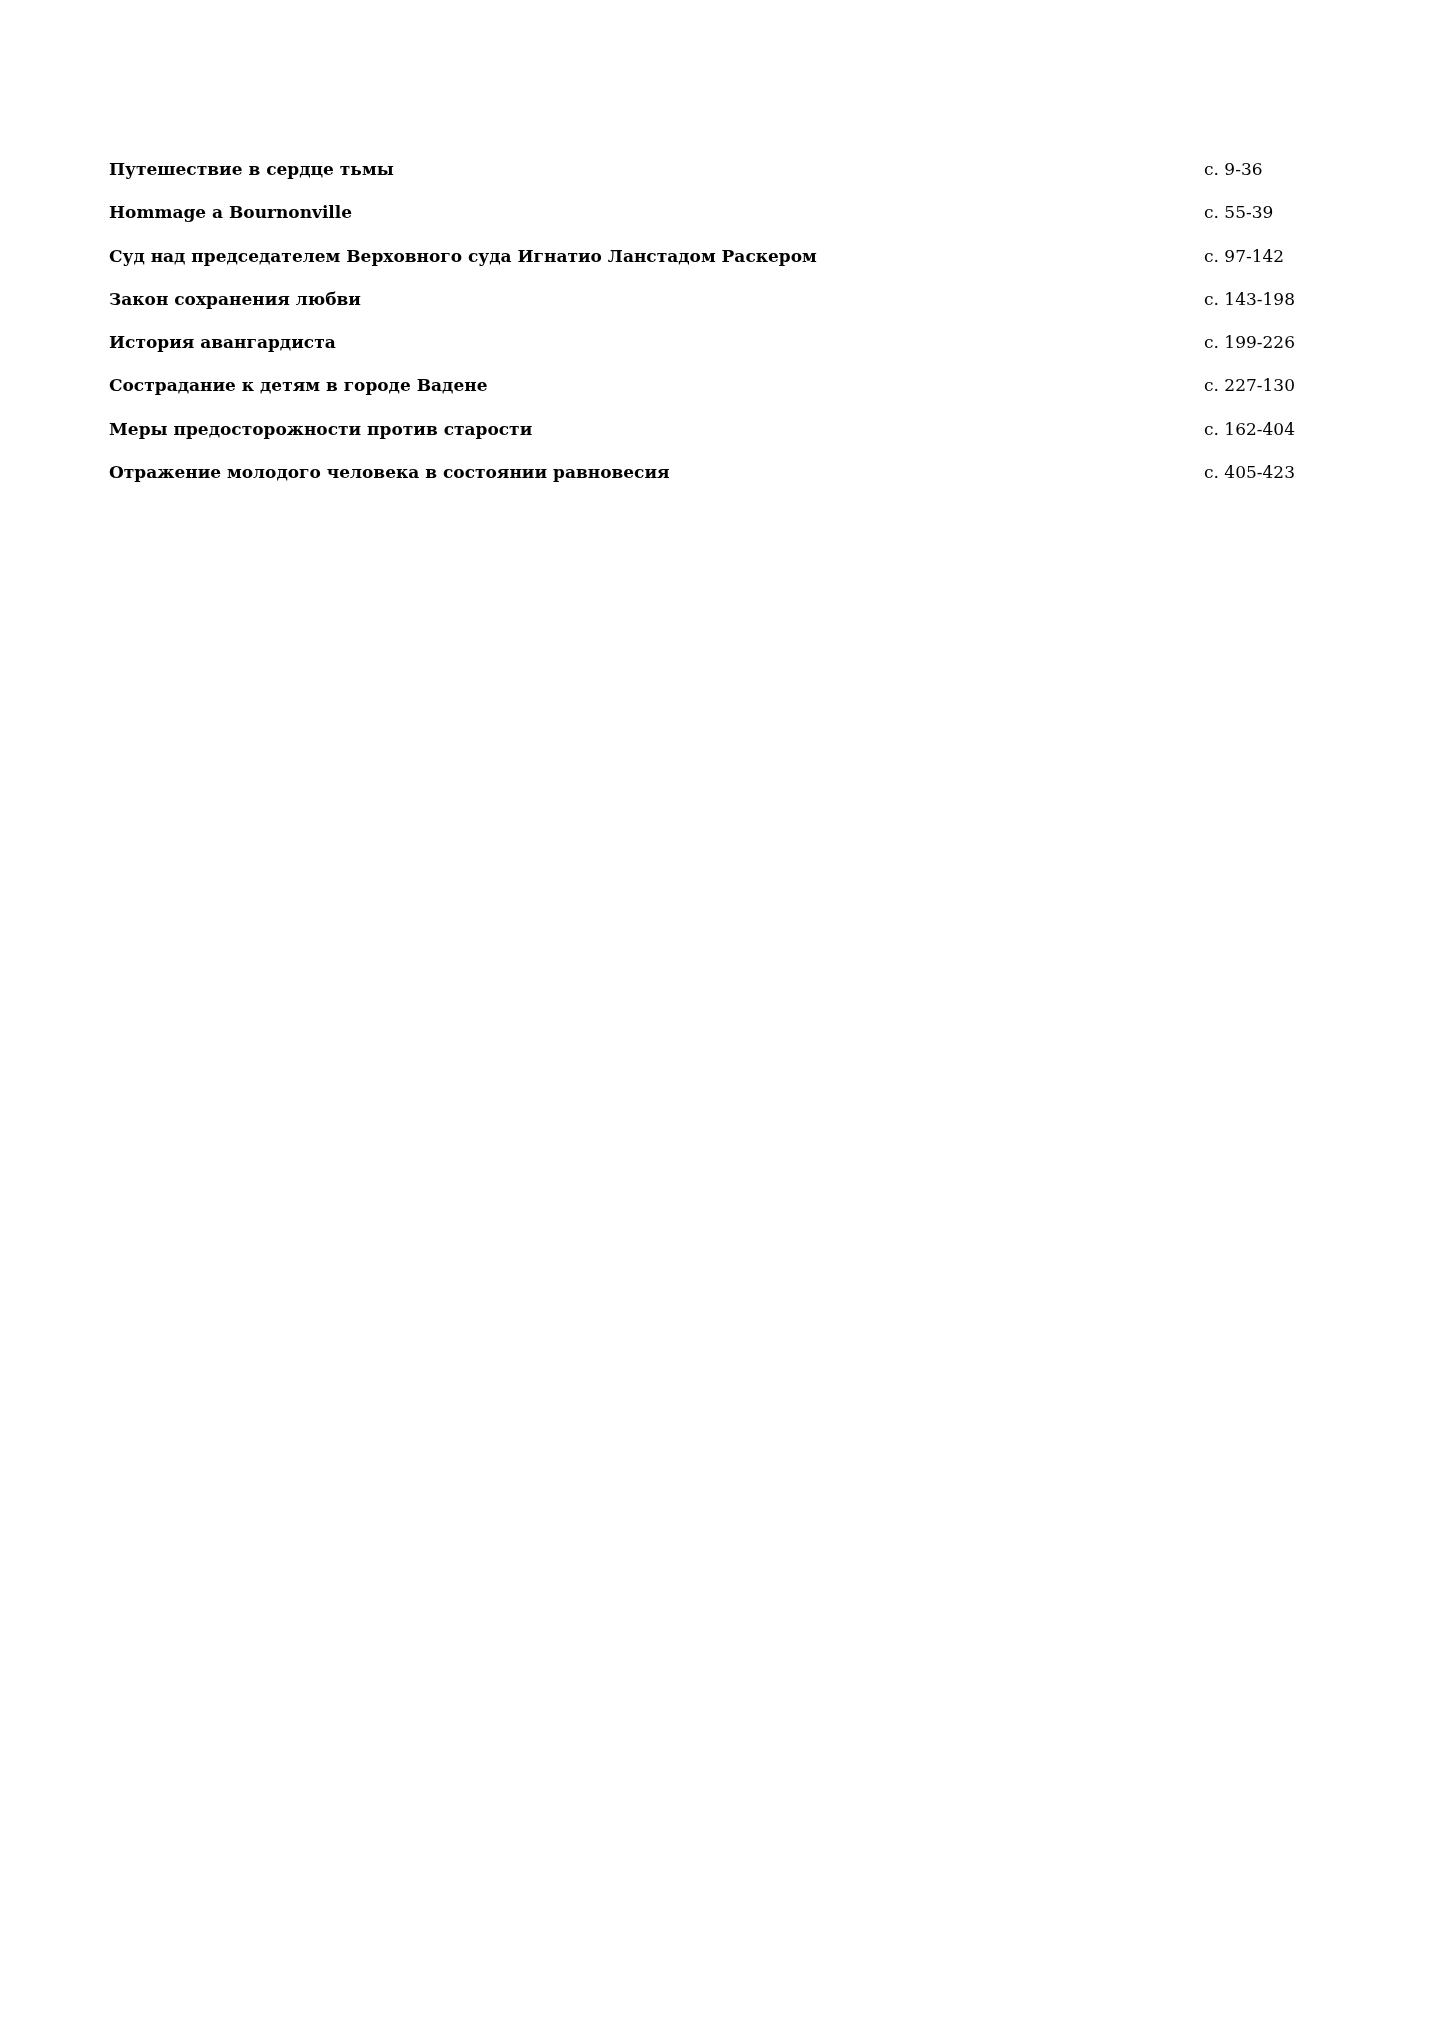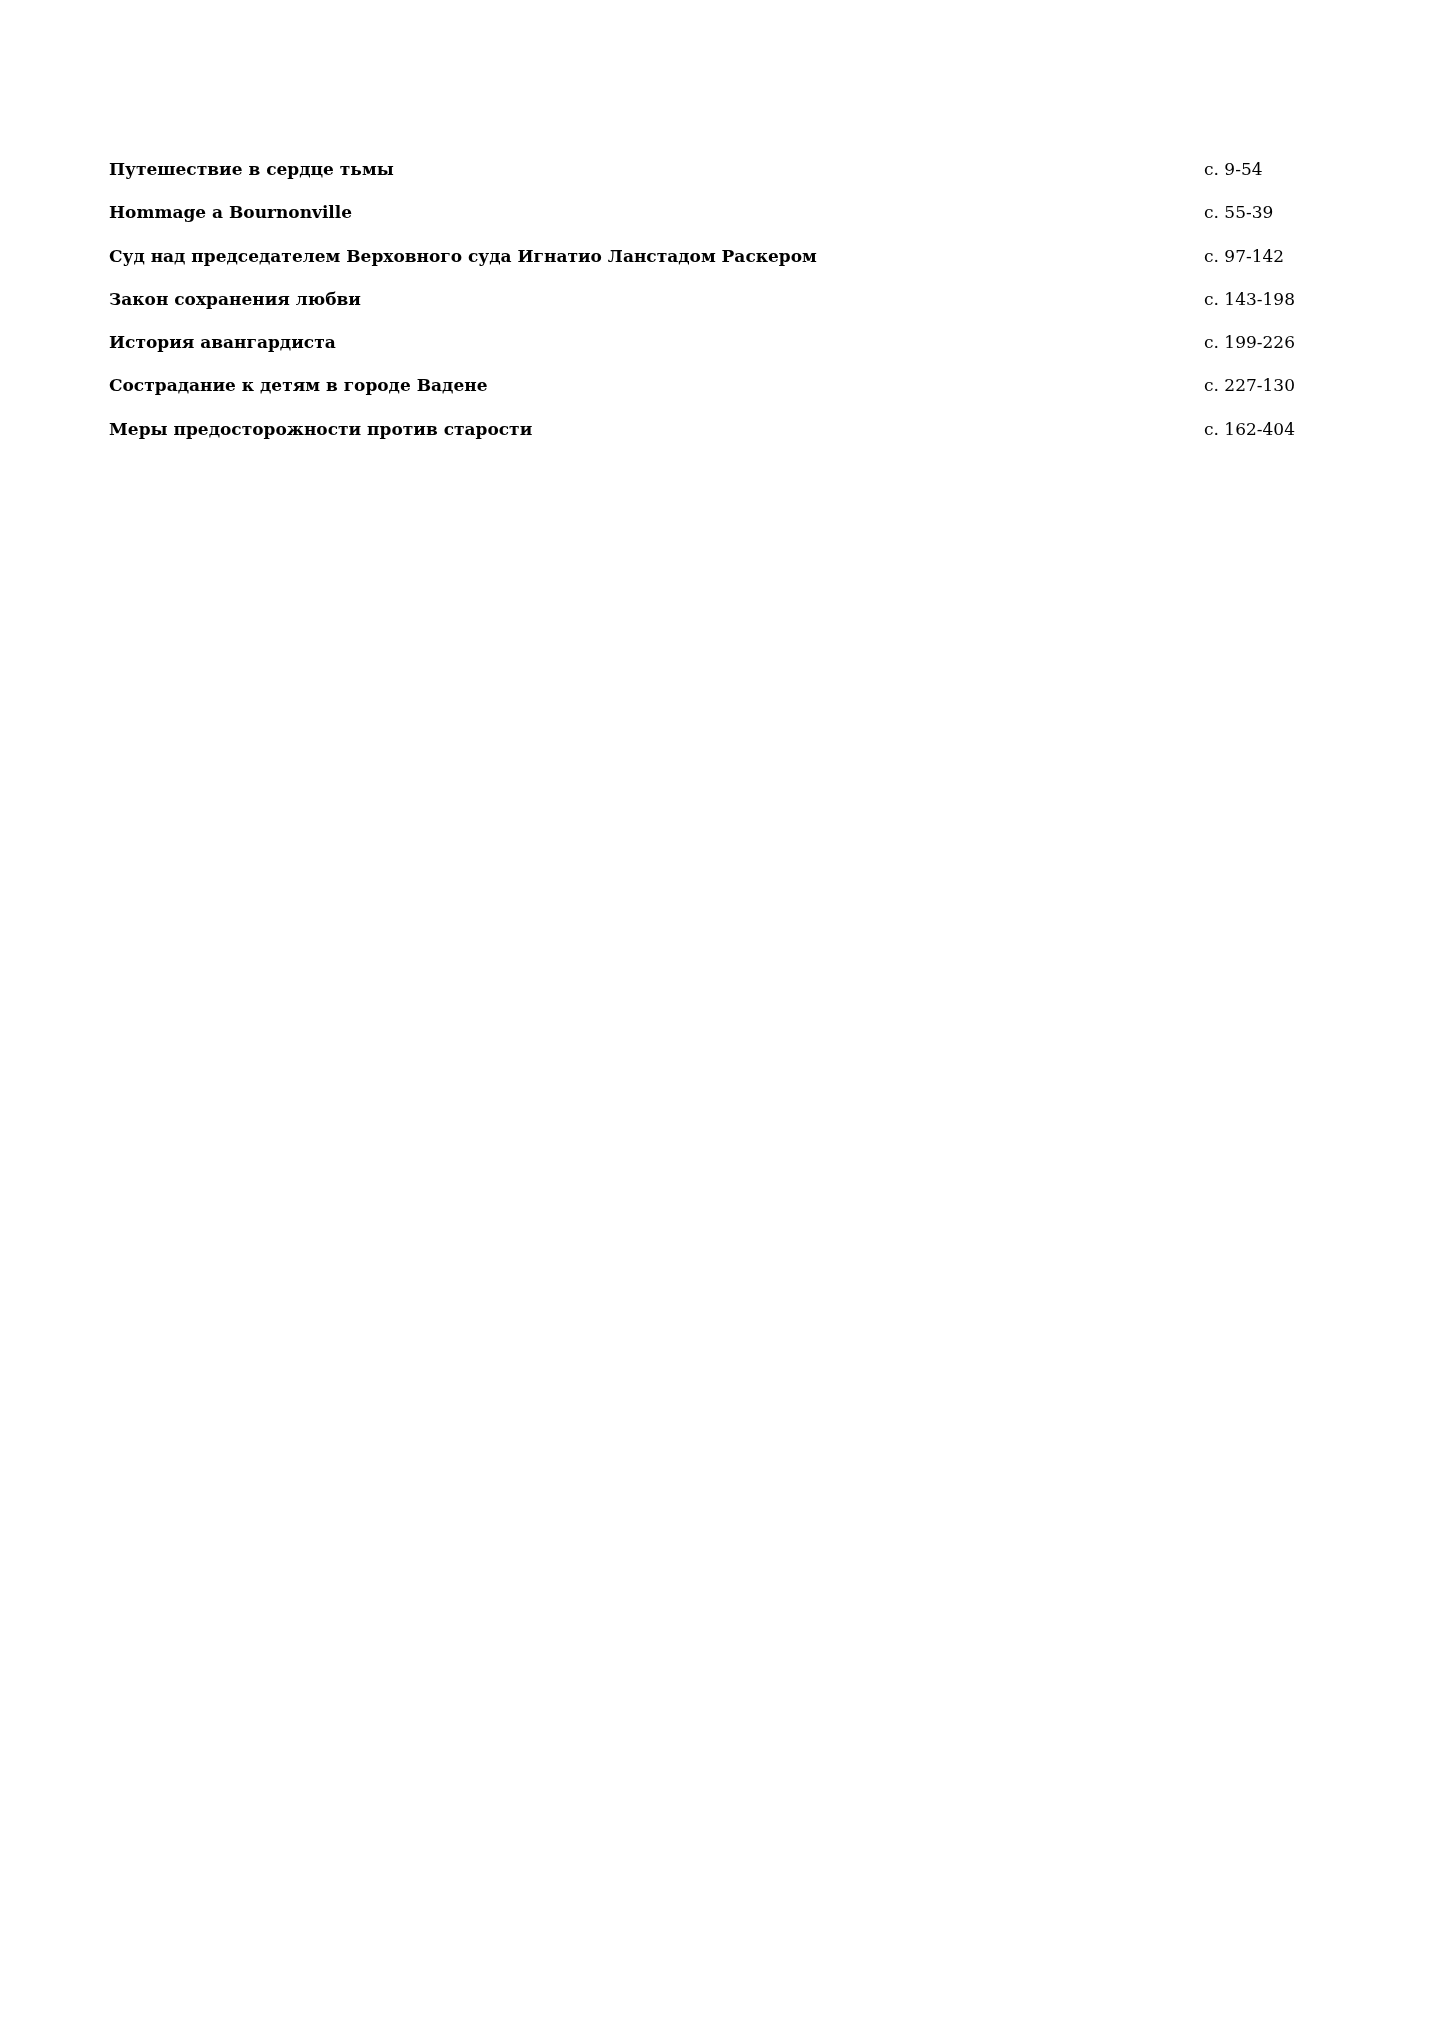--- a/index.html
+++ b/index.html
@@ -50,21 +50,21 @@
     }
   </style>
 </head>
 <body>
 
 <div class="page">
   <div class="toc">
 
     <div class="toc-row">
       <span class="toc-title">Путешествие в сердце тьмы</span>
-      <span class="toc-pages">с. 9-54</span>
+      <span class="toc-pages">с. 9-36</span>
     </div>
 
     <div class="toc-row">
       <span class="toc-title">Hommage a Bournonville</span>
       <span class="toc-pages">с. 55-39</span>
     </div>
 
     <div class="toc-row">
       <span class="toc-title">Суд над председателем Верховного суда Игнатио Ланстадом Раскером</span>
       <span class="toc-pages">с. 97-142</span>
@@ -84,15 +84,19 @@
       <span class="toc-title">Сострадание к детям в городе Вадене</span>
       <span class="toc-pages">с. 227-130</span>
     </div>
 
 
     <div class="toc-row">
       <span class="toc-title">Меры предосторожности против старости</span>
       <span class="toc-pages">с. 162-404</span>
     </div>
 
+    <div class="toc-row">
+      <span class="toc-title">Отражение молодого человека в состоянии равновесия</span>
+      <span class="toc-pages">с. 405-423</span>
+    </div>
 
   </div>
 </div>
 
 </body></html>

